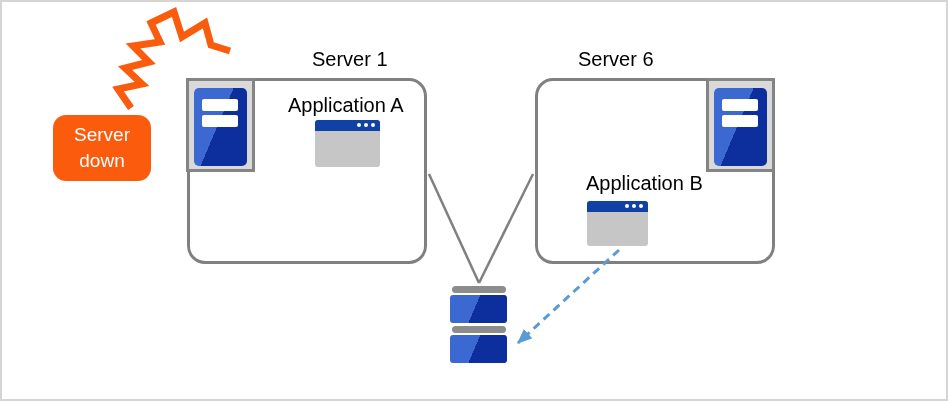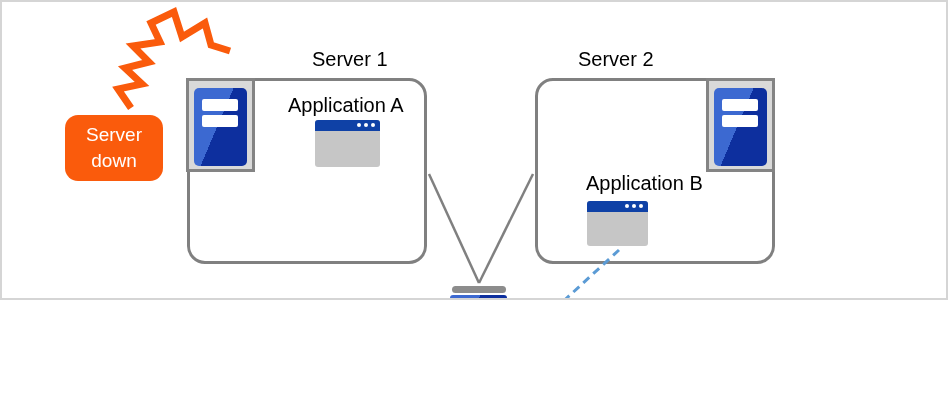--- a/index.html
+++ b/index.html
@@ -1,17 +1,17 @@
 <!DOCTYPE html>
 <html style="--c-orange: #FA5B0C; --c-line_gray: #808080; --c-frame_fill: #D9D9D9; --c-frame_border: #848484; --c-tower_light: #3C69D1; --c-tower_dark: #0D2F9E; --c-titlebar_blue: #0F41A6; --c-window_body: #C6C6C6; --c-disk_cap: #8C8C8C; --c-arrow_blue: #5B9BD5; --c-canvas_border: #D5D5D5; --c-text: #000000;"><head>
 <meta charset="utf-8">
 <style>
   html,body { margin:0; padding:0; background:#fff; font-family:"Liberation Sans", sans-serif; }
   .stage {
-    position:relative; width:948px; height:300px; box-sizing:border-box;
+    position:relative; width:948px; height:401px; box-sizing:border-box;
     background:#ffffff; border:2px solid var(--c-canvas_border,#d5d5d5); overflow:hidden;
   }
   .label {
     position:absolute; font-size:20px; line-height:22px; color:var(--c-text,#000);
     white-space:nowrap;
   }
   .server-box {
     position:absolute; width:240px; height:186px; box-sizing:border-box;
     border:3px solid var(--c-line_gray,#808080); border-radius:18px; background:#fff;
   }
@@ -31,21 +31,21 @@
     background:var(--c-titlebar_blue,#0f41a6); border-radius:3px 3px 0 0;
   }
   .dots { position:absolute; right:5px; top:3px; display:flex; gap:3px; }
   .dot { width:4px; height:4px; border-radius:50%; background:#fff; }
   .disk-cap { position:absolute; width:54px; height:7px; border-radius:3.5px; background:var(--c-disk_cap,#8c8c8c); }
   .disk-platter {
     position:absolute; width:57px; height:28px; border-radius:3px;
     background:linear-gradient(113deg, var(--c-tower_light,#3c69d1) 44%, var(--c-tower_dark,#0d2f9e) 44%);
   }
   .badge {
-    position:absolute; left:63px; top:113px; width:98px; height:66px;
+    position:absolute; left:51px; top:113px; width:98px; height:66px;
     background:var(--c-orange,#fa5b0c); border-radius:13px; color:#fff;
     font-size:19px; line-height:26px; display:flex; flex-direction:column;
     align-items:center; justify-content:center; text-align:center;
   }
   svg.overlay { position:absolute; left:0; top:0; pointer-events:none; }
   .bolt {
     stroke:var(--c-orange,#fa5b0c); stroke-width:7; fill:none;
     stroke-linejoin:miter; stroke-miterlimit:20; stroke-linecap:butt;
   }
   .conn { stroke:var(--c-line_gray,#808080); stroke-width:2.5; fill:none; }
@@ -70,21 +70,21 @@
     <div class="titlebar">
       <div class="dots">
         <div class="dot"></div>
           <div class="dot"></div>
           <div class="dot"></div>
       </div>
     </div>
   </div>
 
   <div class="server-box" style="left:533px; top:76px;"></div>
-  <div class="label" style="left:576px; top:46px;">Server 2</div>
+  <div class="label" style="left:576px; top:46px;">Server 6</div>
   <div class="icon-frame" style="left:704px; top:76px;">
     <div class="tower">
       <div class="slot slot1"></div>
       <div class="slot slot2"></div>
     </div>
   </div>
   <div class="label" style="left:584px; top:170px;">Application B</div>
   <div class="app-window" style="left:585px; top:199px; width:61px; height:45px;">
     <div class="titlebar">
       <div class="dots">

